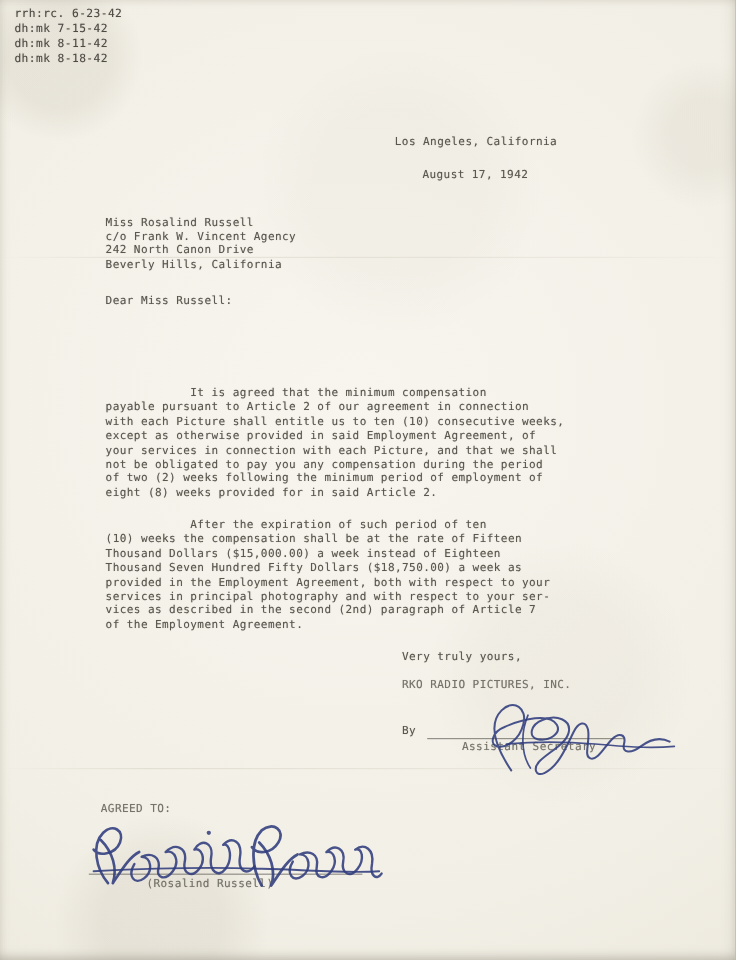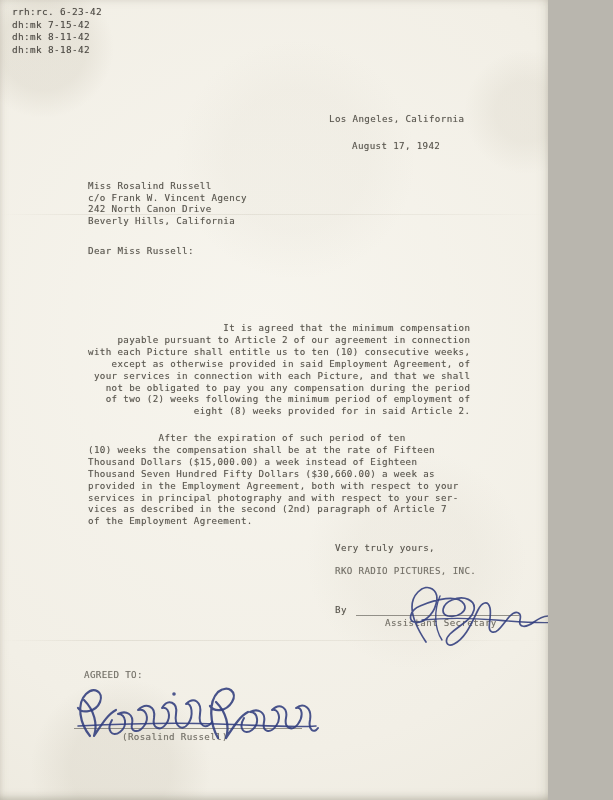--- a/index.html
+++ b/index.html
@@ -4,21 +4,21 @@
 <title>Letter</title>
 <style>
   html, body {
     margin: 0;
     padding: 0;
     background: #b9b6ae;
   }
 
   #page {
     position: relative;
-    width: 548px;
+    width: 613px;
     height: 800px;
     overflow: hidden;
     background:
       radial-gradient(ellipse 120% 90% at 48% 42%, #f7f5ee 0%, #f2efe6 58%, #e9e5d9 100%);
     font-family: "DejaVu Sans Mono", "Liberation Mono", monospace;
     color: #56534e;
     text-decoration: underline;
   }
 
   
@@ -68,21 +68,21 @@
   #stamps { left: 12px; top: 6px; line-height: 12.6px; font-size: 9.4px; }
 
   #dateline { left: 329px; top: 113px; }
   #datevalue { left: 352px; top: 140px; }
 
   #addr { left: 88px; top: 180px; }
   #salutation { left: 88px; top: 245px; }
 
   .para { left: 88px; font-size: 9.2px; line-height: 11.9px; }
   #p1 { top: 269px; }
-  #p2 { top: 322px; text-align: right; }
+  #p2 { top: 322px; }
   #p3 { top: 432px; }
 
   #closing { left: 335px; top: 542px; }
   #company { left: 335px; top: 565px; }
   #byline  { left: 335px; top: 604px; }
   #bytitle { left: 385px; top: 617px; }
 
   .rule {
     position: absolute;
     height: 1px;
@@ -141,21 +141,21 @@
 <span>with each Picture shall entitle us to ten (10) consecutive weeks,</span>
 <span>except as otherwise provided in said Employment Agreement, of</span>
 <span>your services in connection with each Picture, and that we shall</span>
 <span>not be obligated to pay you any compensation during the period</span>
 <span>of two (2) weeks following the minimum period of employment of</span>
 <span>eight (8) weeks provided for in said Article 2.</span></div>
 
   <div class="txt para" id="p3"><span>            After the expiration of such period of ten</span>
 <span>(10) weeks the compensation shall be at the rate of Fifteen</span>
 <span>Thousand Dollars ($15,000.00) a week instead of Eighteen</span>
-<span>Thousand Seven Hundred Fifty Dollars ($30,660.00) a week as</span>
+<span>Thousand Seven Hundred Fifty Dollars ($18,750.00) a week as</span>
 <span>provided in the Employment Agreement, both with respect to your</span>
 <span>services in principal photography and with respect to your ser-</span>
 <span>vices as described in the second (2nd) paragraph of Article 7</span>
 <span>of the Employment Agreement.</span></div>
 
   <div class="txt" id="closing">Very truly yours,</div>
   <div class="txt faint" id="company">RKO RADIO PICTURES, INC.</div>
   <div class="txt" id="byline">By</div>
   <div class="rule" id="by-rule"></div>
   <div class="txt faint" id="bytitle">Assistant Secretary</div>

